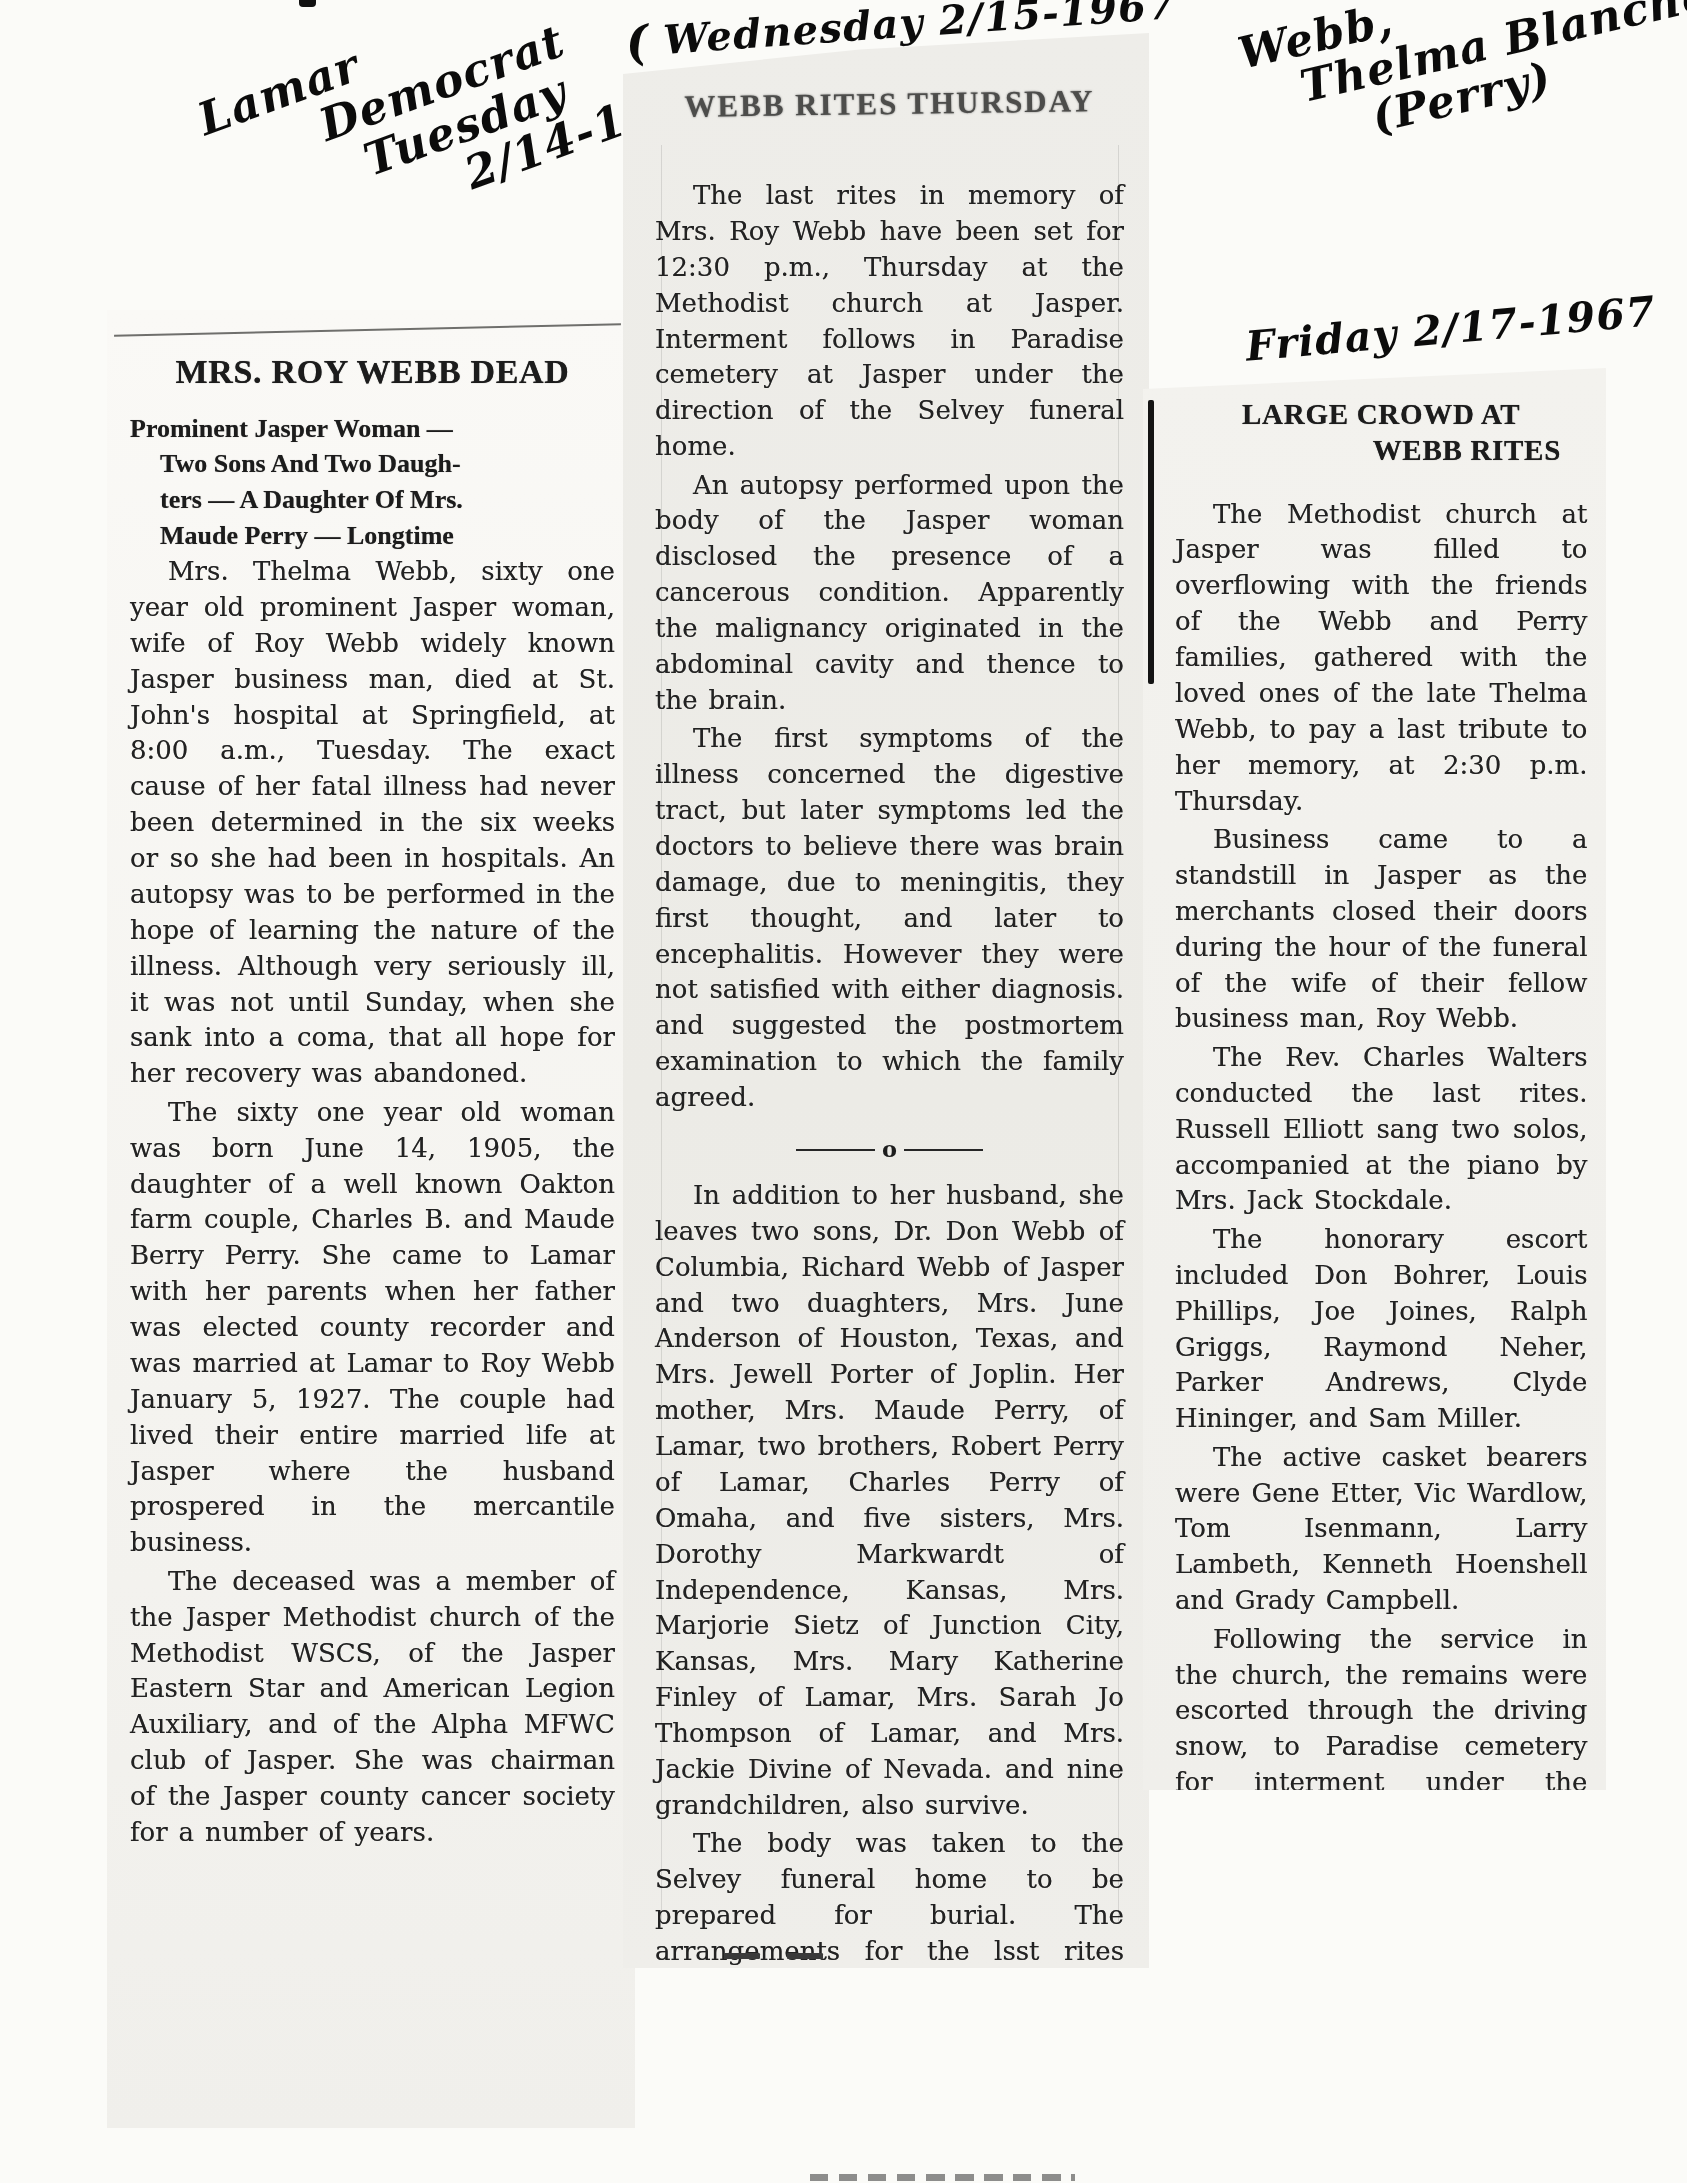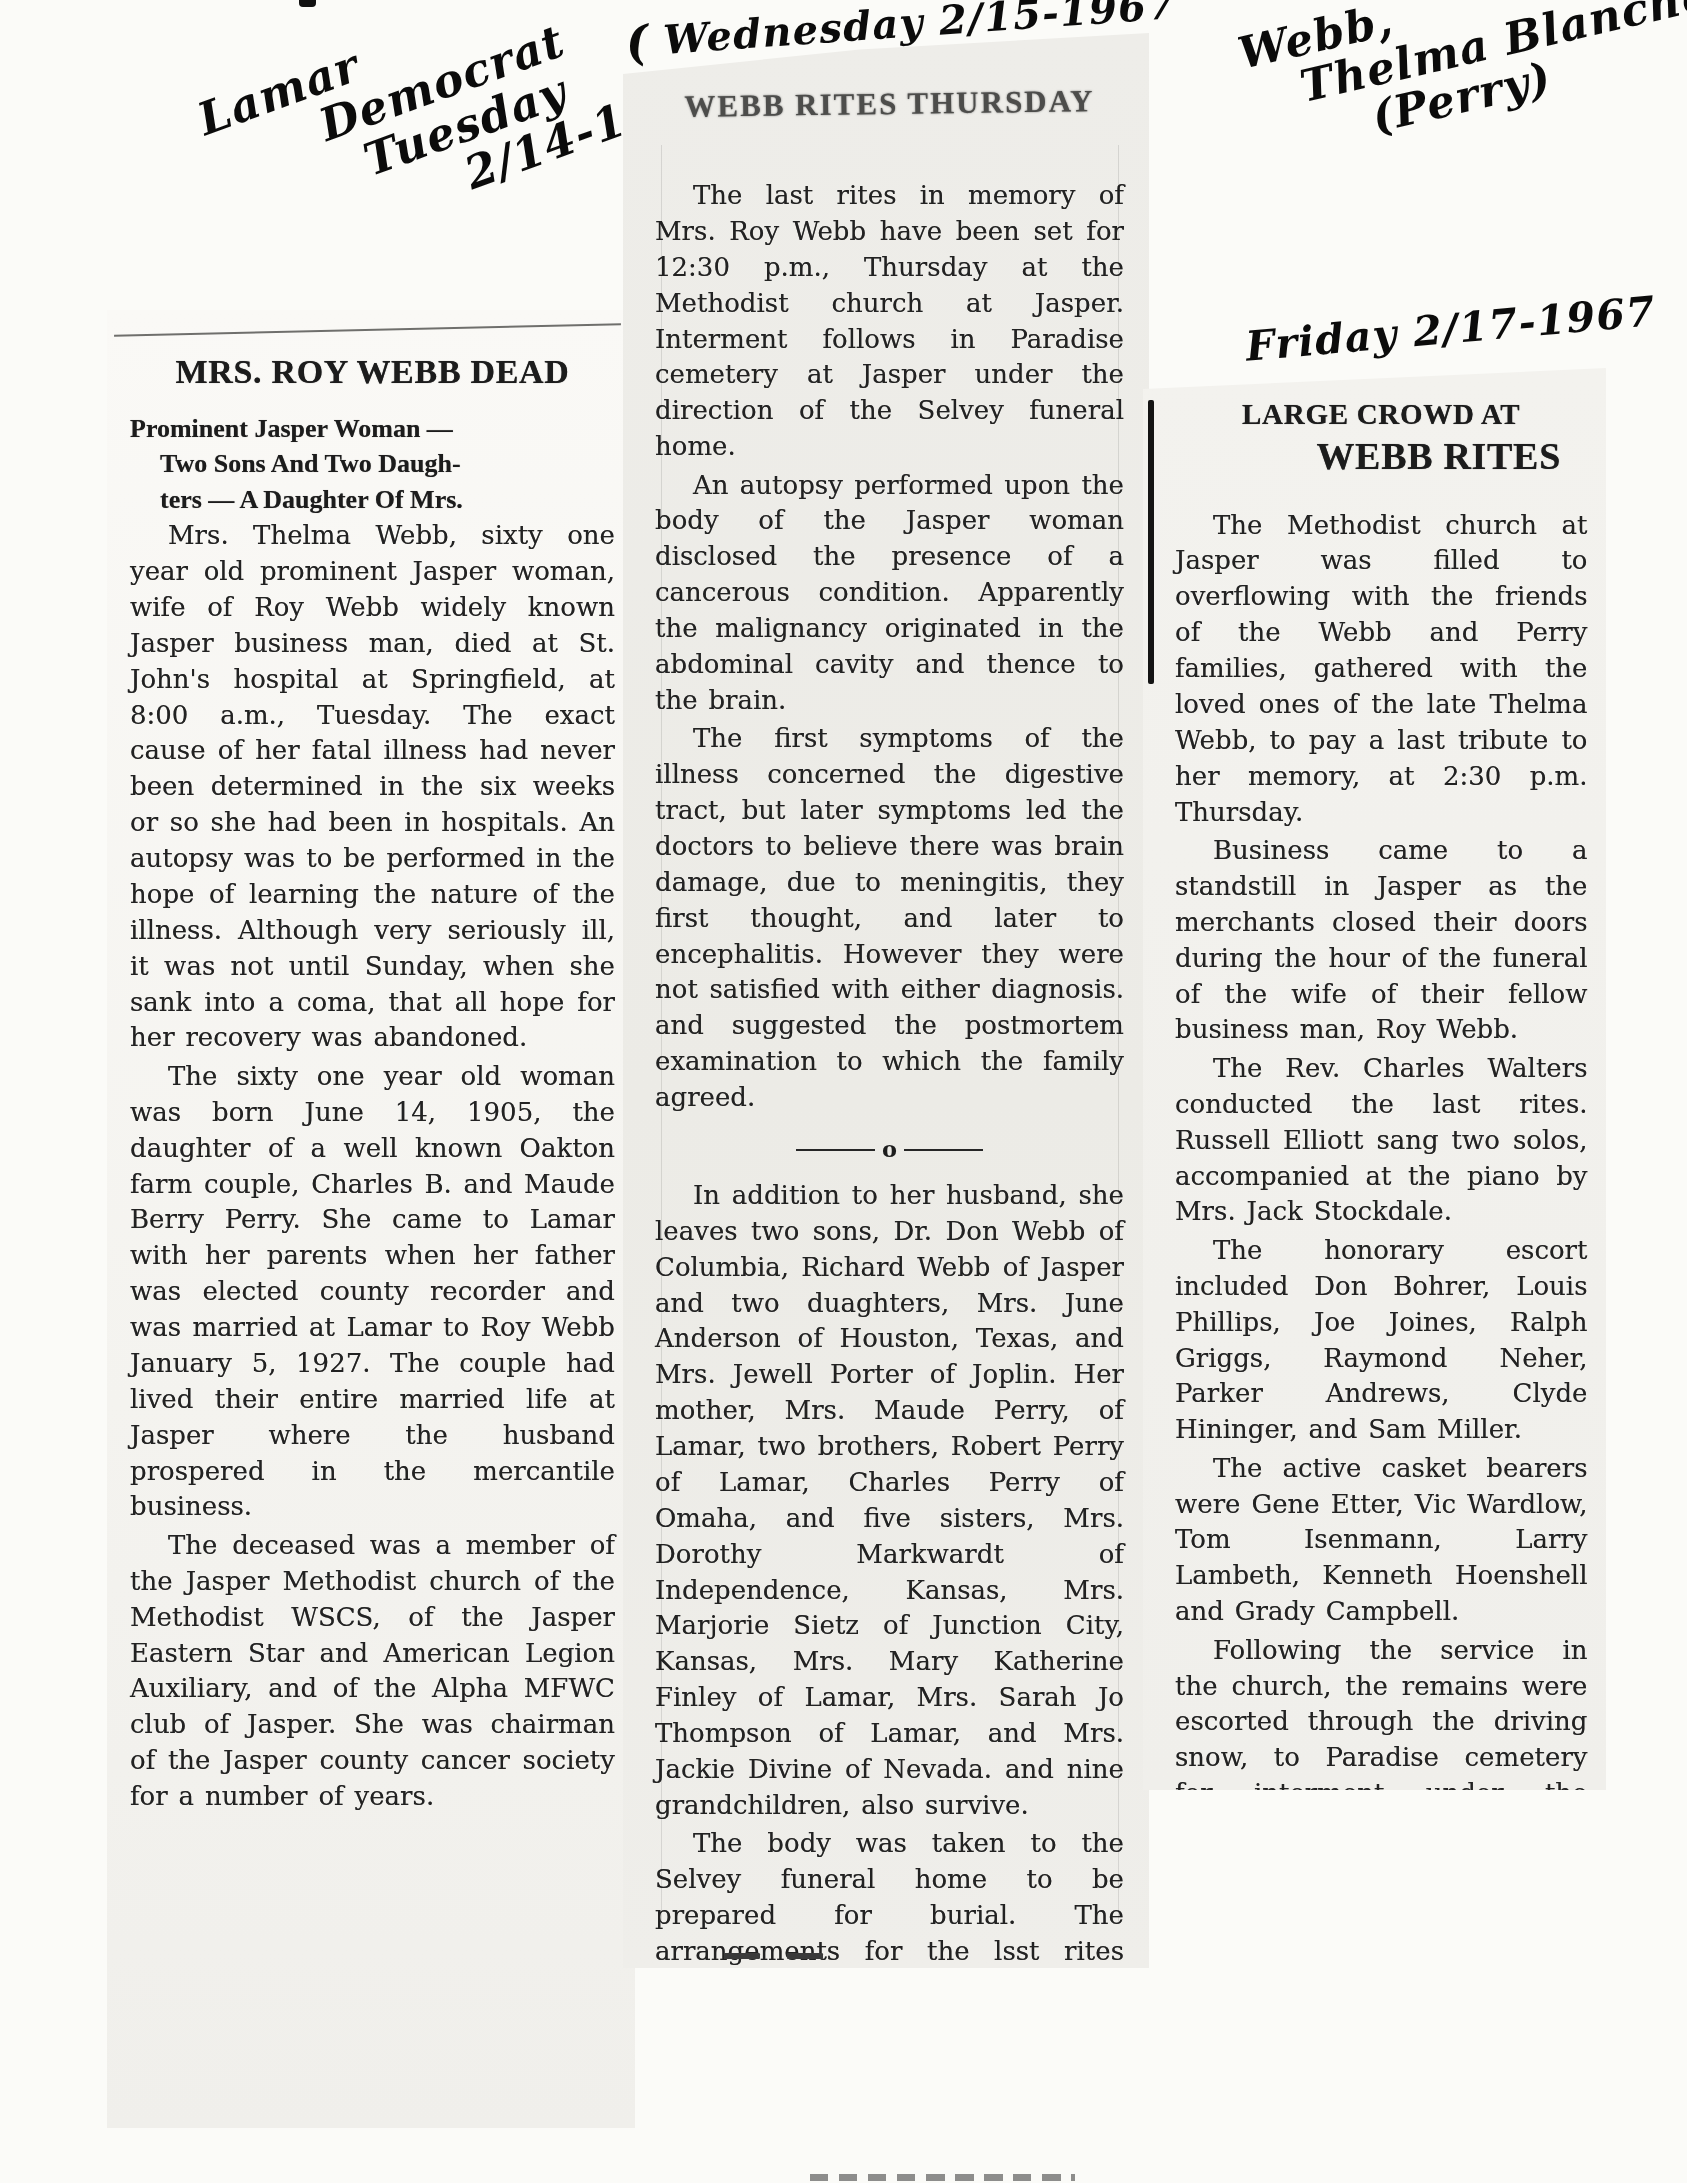--- a/index.html
+++ b/index.html
@@ -70,21 +70,21 @@
     font-size:34px; letter-spacing:0.7px;
     text-shadow:0 0 0.7px rgba(20,20,20,.8);
     margin:6.6px 0 0 0;
   }
   .clip-mid .headline {
     font-size:31px; color:#4d4d4b; letter-spacing:2px;
     text-shadow:0 0 2px rgba(70,70,70,.75);
     transform:rotate(-0.8deg); margin-top:0;
   }
   .headline-right { text-align:center; font-size:29px; margin:0; }
-  .headline-right-l2 { text-align:right; font-size:38px; margin:2.6px 26.5px 0 0; font-weight:bold;
+  .headline-right-l2 { text-align:right; font-size:29px; margin:2.6px 26.5px 0 0; font-weight:bold;
     font-family:"Liberation Serif","DejaVu Serif",serif; text-shadow:0 0 0.7px rgba(20,20,20,.8); letter-spacing:0.7px;}
 
   .subhead { margin-top:20px; font-weight:bold; font-size:26px; line-height:1.38;
     font-family:"Liberation Serif","DejaVu Serif",serif; text-shadow:0 0 0.7px rgba(30,30,30,.6); }
   .subhead-line:not(:first-child){ margin-left:30px; }
 
   .body-copy { }
   .clip-mid .body-copy { margin-top:56px; }
   .clip-right .body-copy { margin-top:30px; }
 
@@ -133,20 +133,21 @@
 
   <div class="handwriting hw-mid-right">Friday 2/17-1967</div>
 
   <div class="clipping clip-left">
     <div class="top-rule"></div>
     <h1 class="headline">MRS. ROY WEBB DEAD</h1>
     <div class="subhead">
         <div class="subhead-line">Prominent Jasper Woman —</div>
         <div class="subhead-line">Two Sons And Two Daugh-</div>
         <div class="subhead-line">ters — A Daughter Of Mrs.</div>
+        <div class="subhead-line">Maude Perry — Longtime</div>
       </div>
     <div class="body-copy">
         <p class="body-para">Mrs. Thelma Webb, sixty one year old prominent Jasper woman, wife of Roy Webb widely known Jasper business man, died at St. John's hospital at Springfield, at 8:00 a.m., Tuesday. The exact cause of her fatal illness had never been determined in the six weeks or so she had been in hospitals. An autopsy was to be performed in the hope of learning the nature of the illness. Although very seriously ill, it was not until Sunday, when she sank into a coma, that all hope for her recovery was abandoned.</p>
         <p class="body-para">The sixty one year old woman was born June 14, 1905, the daughter of a well known Oakton farm couple, Charles B. and Maude Berry Perry. She came to Lamar with her parents when her father was elected county recorder and was married at Lamar to Roy Webb January 5, 1927. The couple had lived their entire married life at Jasper where the husband prospered in the mercantile business.</p>
         <p class="body-para">The deceased was a member of the Jasper Methodist church of the Methodist WSCS, of the Jasper Eastern Star and American Legion Auxiliary, and of the Alpha MFWC club of Jasper. She was chairman of the Jasper county cancer society for a number of years.</p>
       </div>
   </div>
 
   <div class="clipping clip-mid">
     <h1 class="headline">WEBB RITES THURSDAY</h1>

